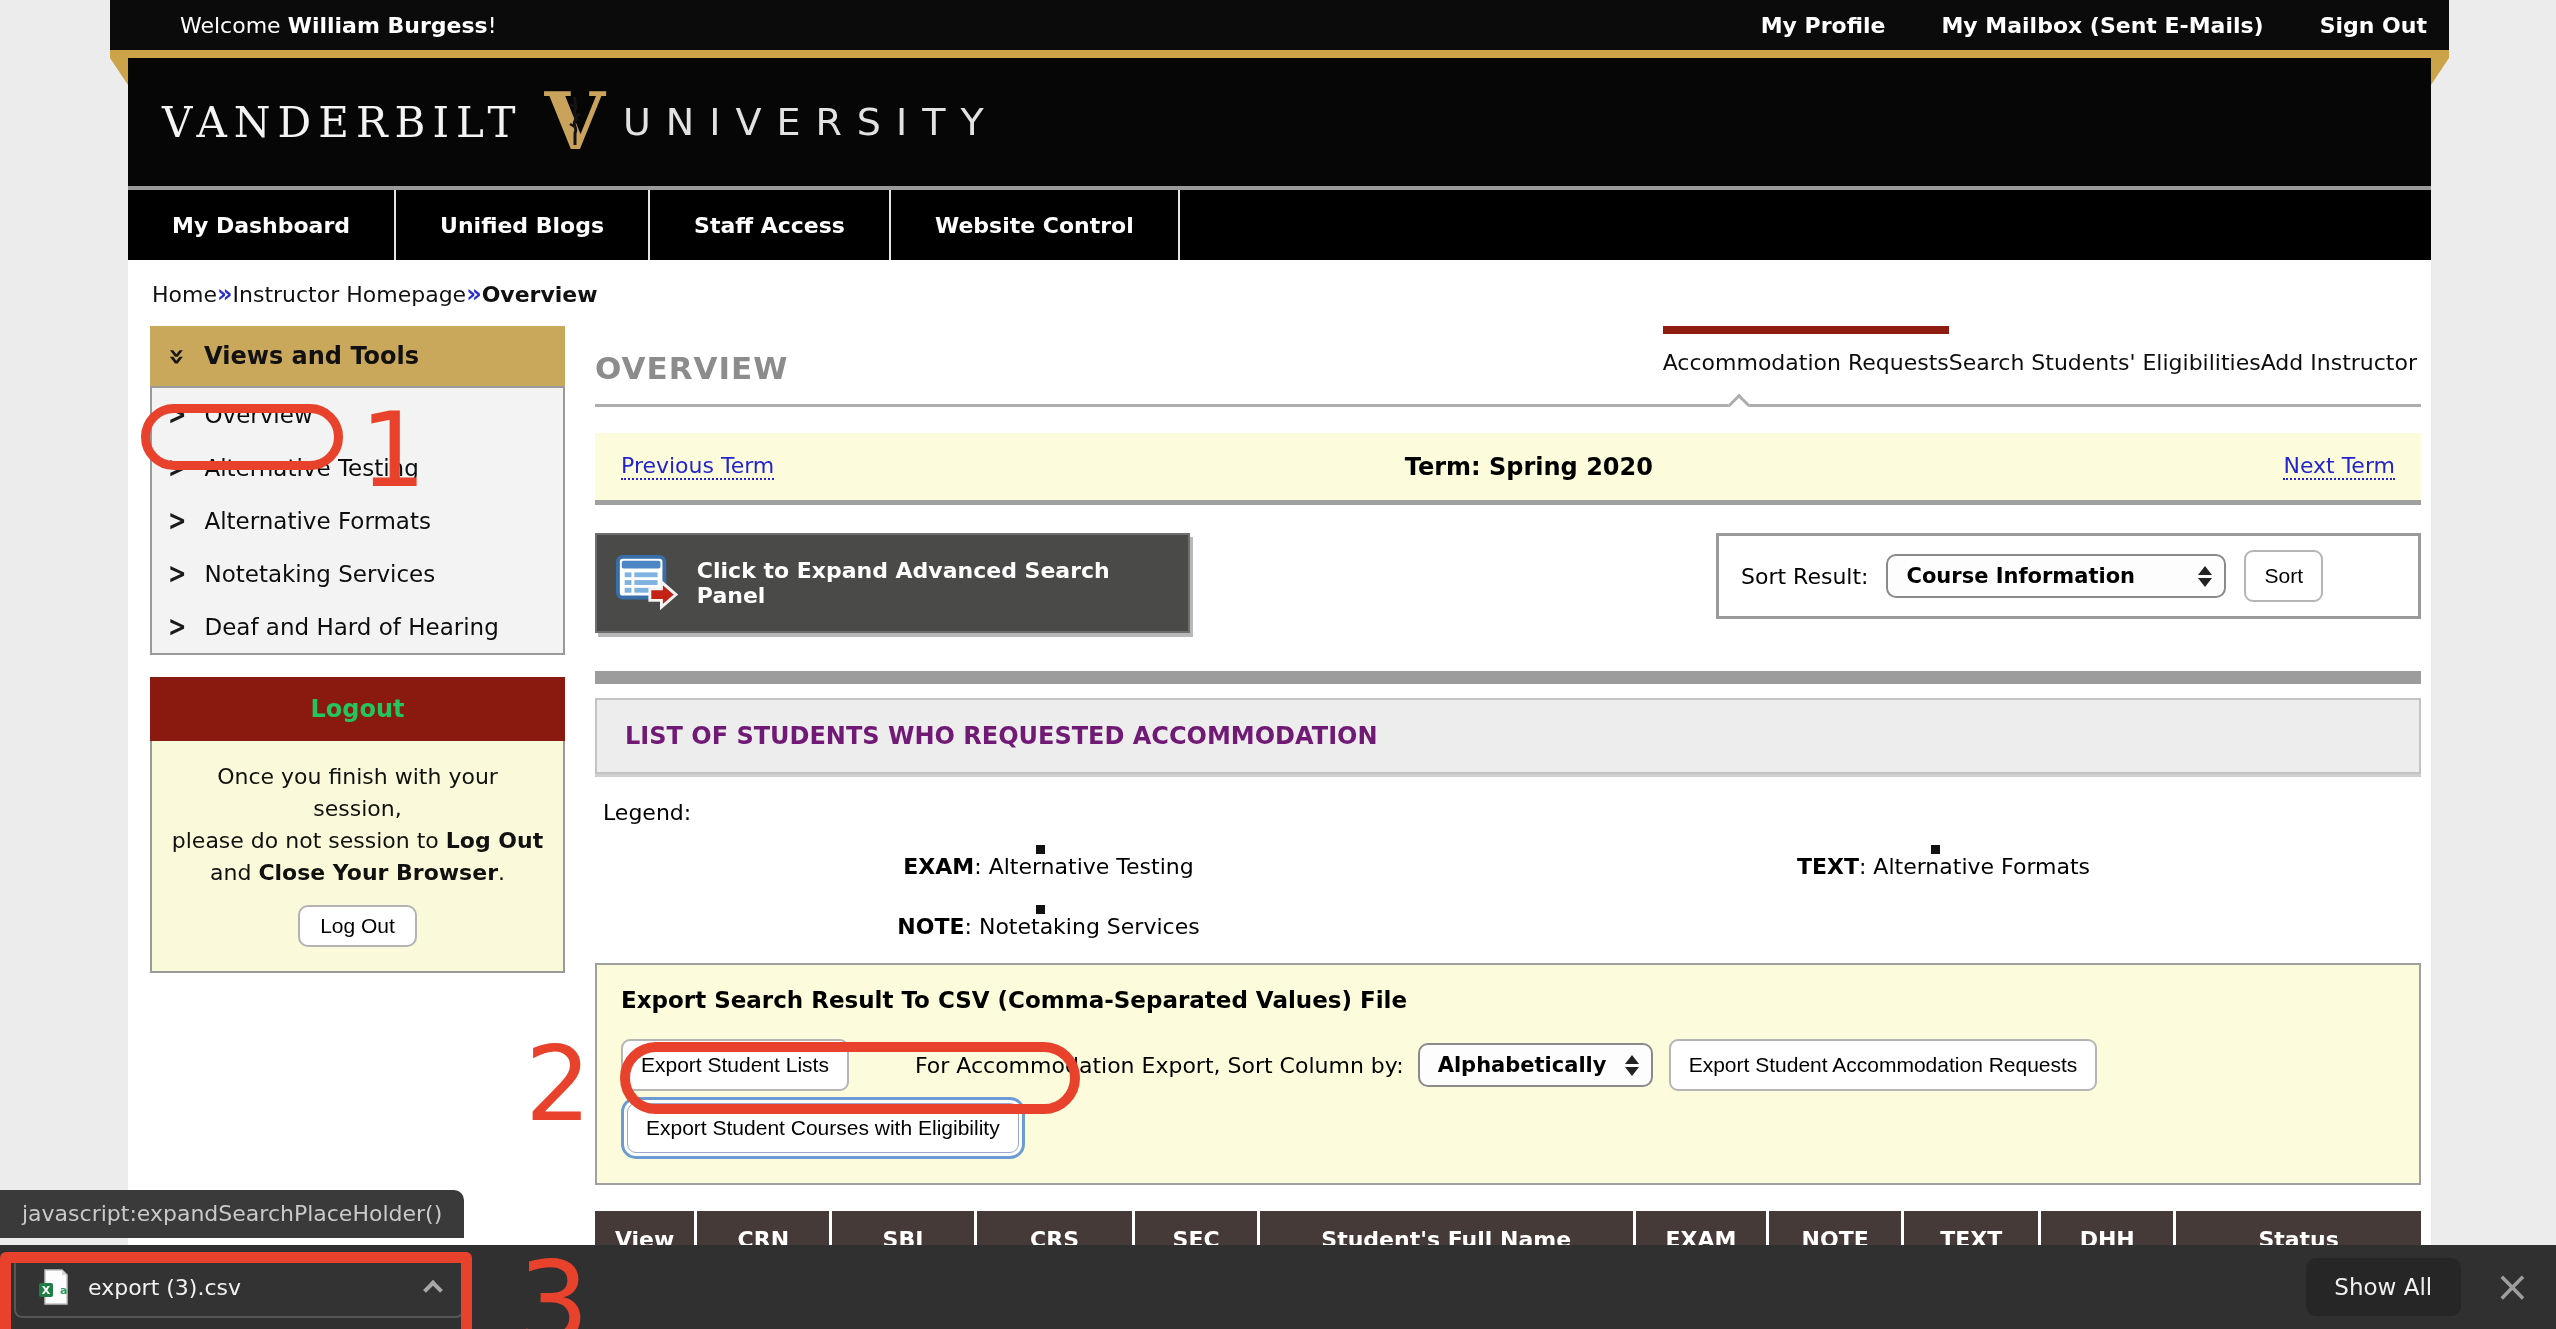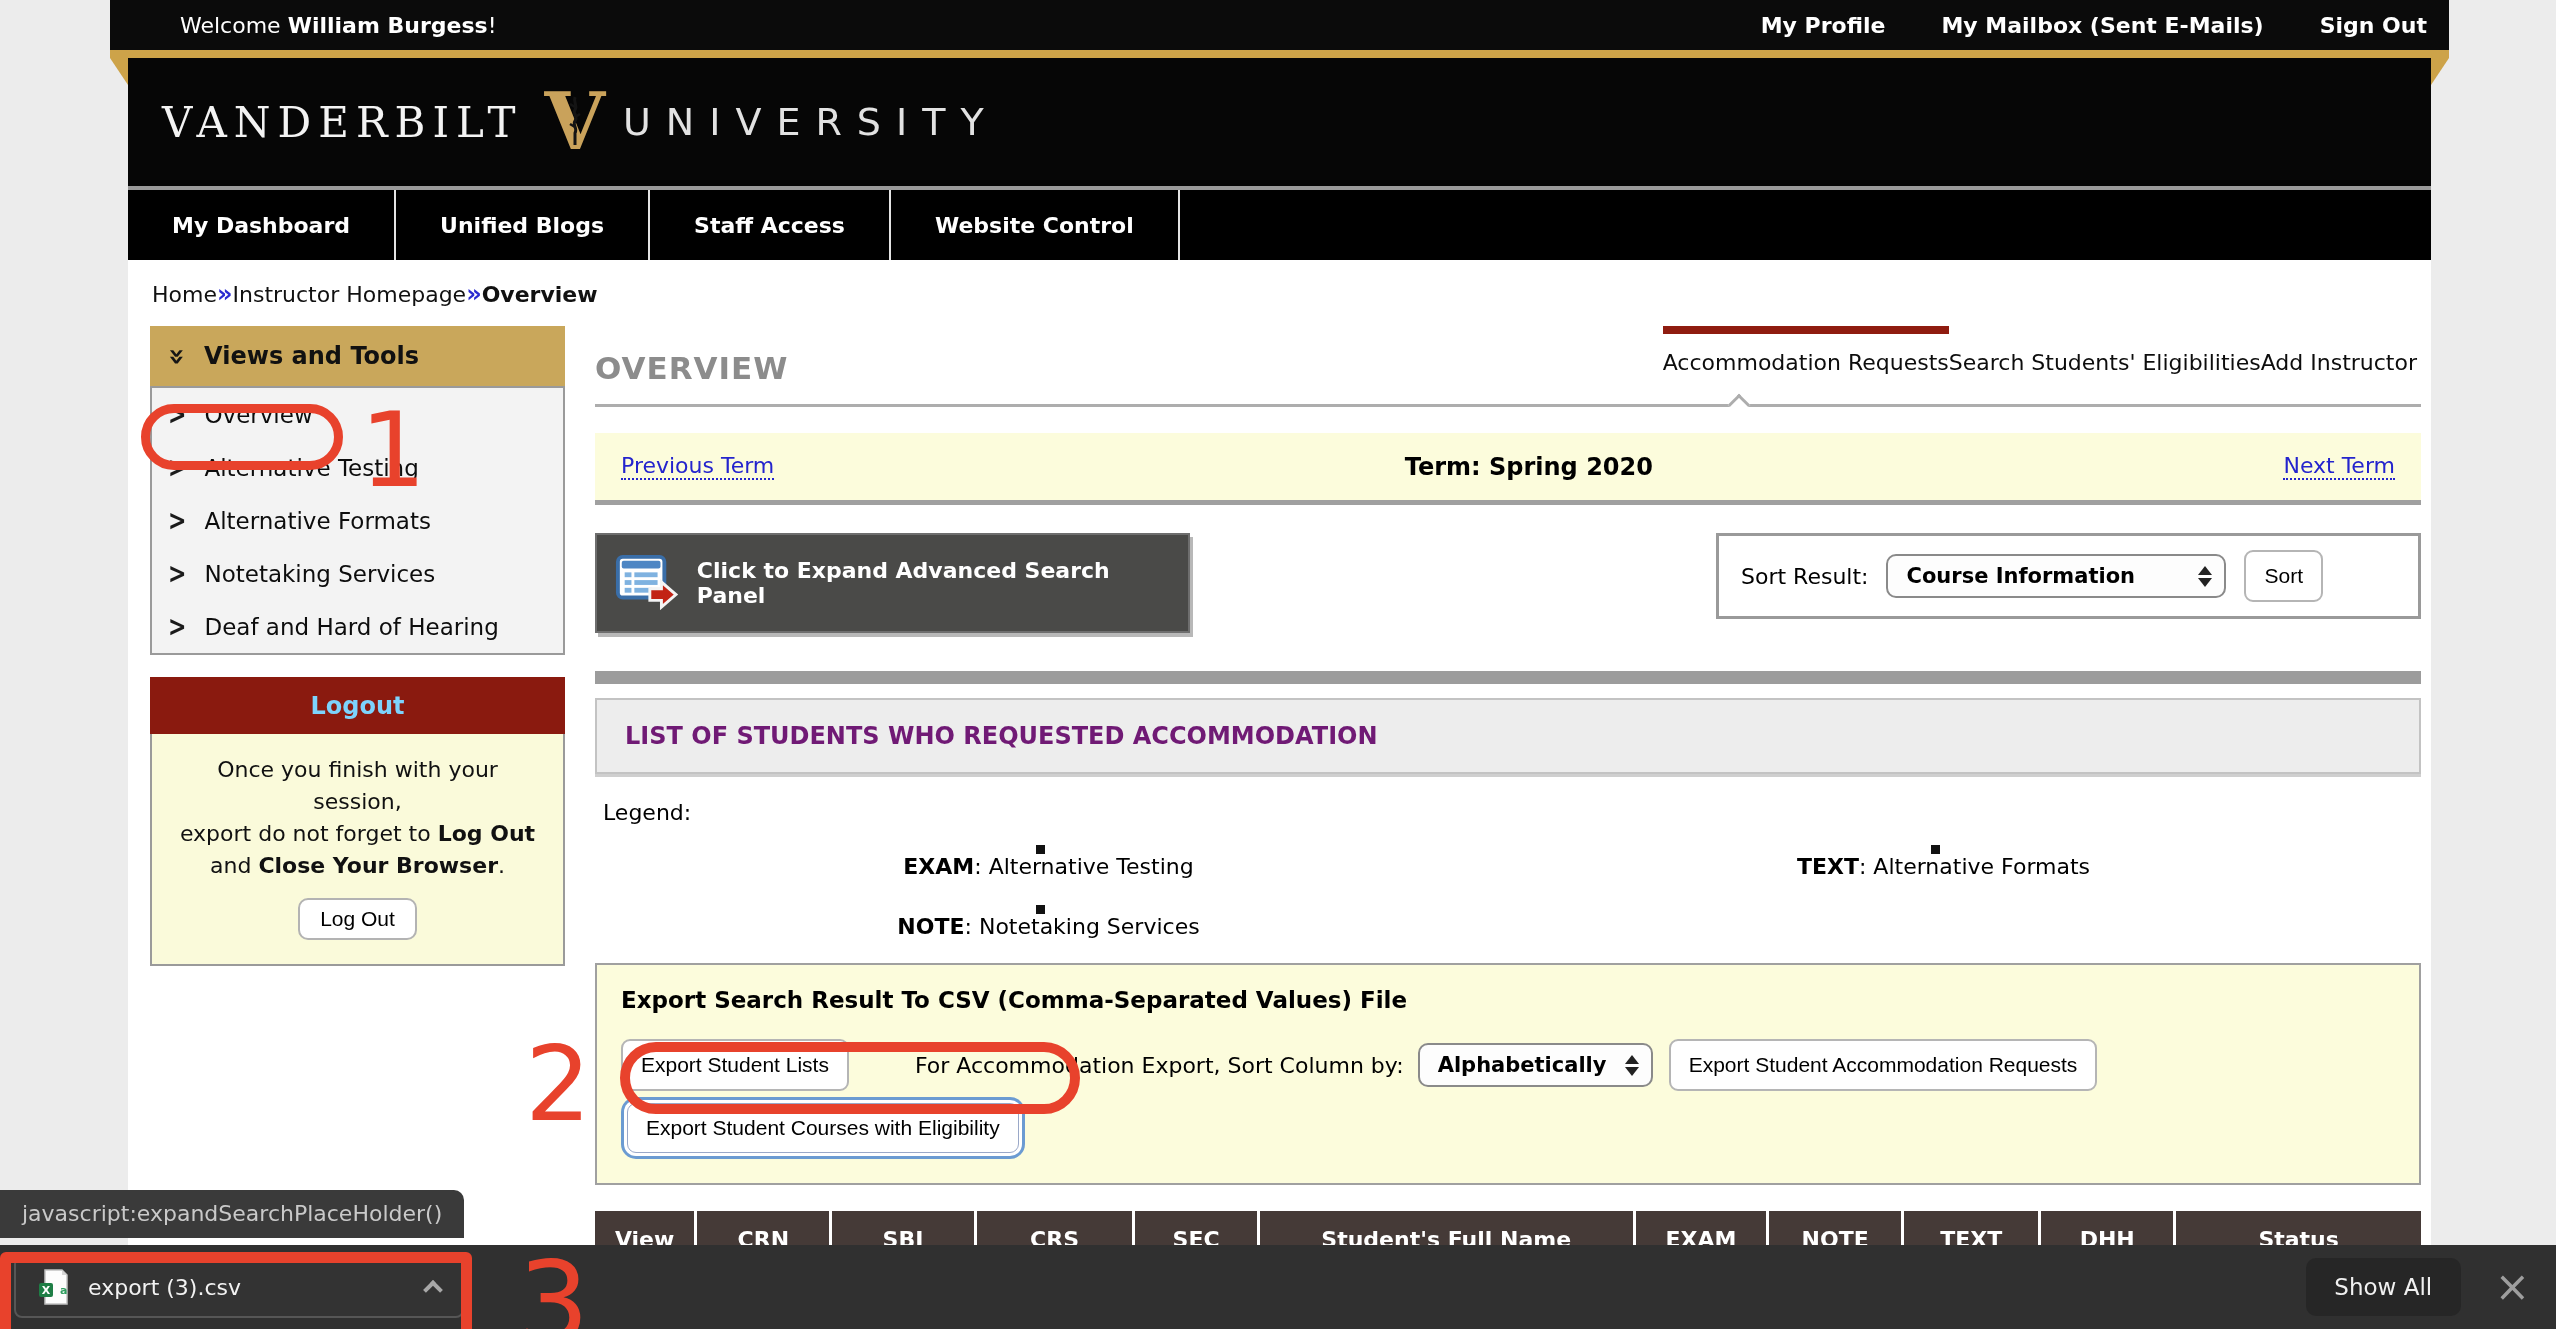--- a/index.html
+++ b/index.html
@@ -40,21 +40,21 @@
   
   .columns { display:flex; padding:2px 10px 40px 22px; }
   aside { width:415px; flex:none; }
   .side-header { height:60px; background:#c9a75b; display:flex; align-items:center; padding-left:18px; }
   .collapse-icon { display:inline-block; transform:rotate(90deg); font-weight:bold; font-size:28px; color:#151515; }
   .side-header-label { margin-left:18px; font-weight:bold; font-size:24px; color:#111; }
   .side-list { background:#f3f3f3; border:2px solid #9a9a9a; }
   .side-item { height:53px; display:flex; align-items:center; padding-left:16px; font-size:23px; color:#0d0d0d; cursor:pointer; }
   .side-chev { font-weight:bold; font-size:22px; margin-right:18px; color:#1a1a1a; transform:scaleY(1.25); }
   .logout-box { margin-top:22px; }
-  .logout-head { height:57px; background:#8a1a0f; color:#7dd3fc; font-weight:bold; font-size:24px;
+  .logout-head { height:64px; background:#8a1a0f; color:#22c55e; font-weight:bold; font-size:24px;
                  display:flex; align-items:center; justify-content:center; }
   .logout-body { background:#fafada; border:2px solid #9a9a9a; border-top:none; padding:20px 18px 24px;
                  text-align:center; font-size:22px; line-height:1.45; color:#111; }
   .logout-btn { margin-top:16px; background:#fff; border:2px solid #b3b3b3; border-radius:10px;
                 padding:7px 20px; font-size:21px; cursor:pointer; }
 
   main { flex:1; margin-left:30px; position:relative; }
 
   
   .main-header { display:flex; justify-content:space-between; align-items:flex-start; }
@@ -224,21 +224,21 @@
             <div class="side-item">
               <span class="side-chev">&gt;</span>
               <span>Deaf and Hard of Hearing</span>
             </div>
           </div>
 
           <div class="logout-box">
             <div class="logout-head">Logout</div>
             <div class="logout-body">
               <span>Once you finish with your session,</span><br>
-              <span>export do not forget to </span><b>Log Out</b><br>
+              <span>please do not session to </span><b>Log Out</b><br>
               <span>and </span><b>Close Your Browser</b><span>.</span><br>
               <button class="logout-btn">Log Out</button>
             </div>
           </div>
         </aside>
 
         <main>
           <div class="main-header">
             <div class="page-title">OVERVIEW</div>
             <div class="tabs">

